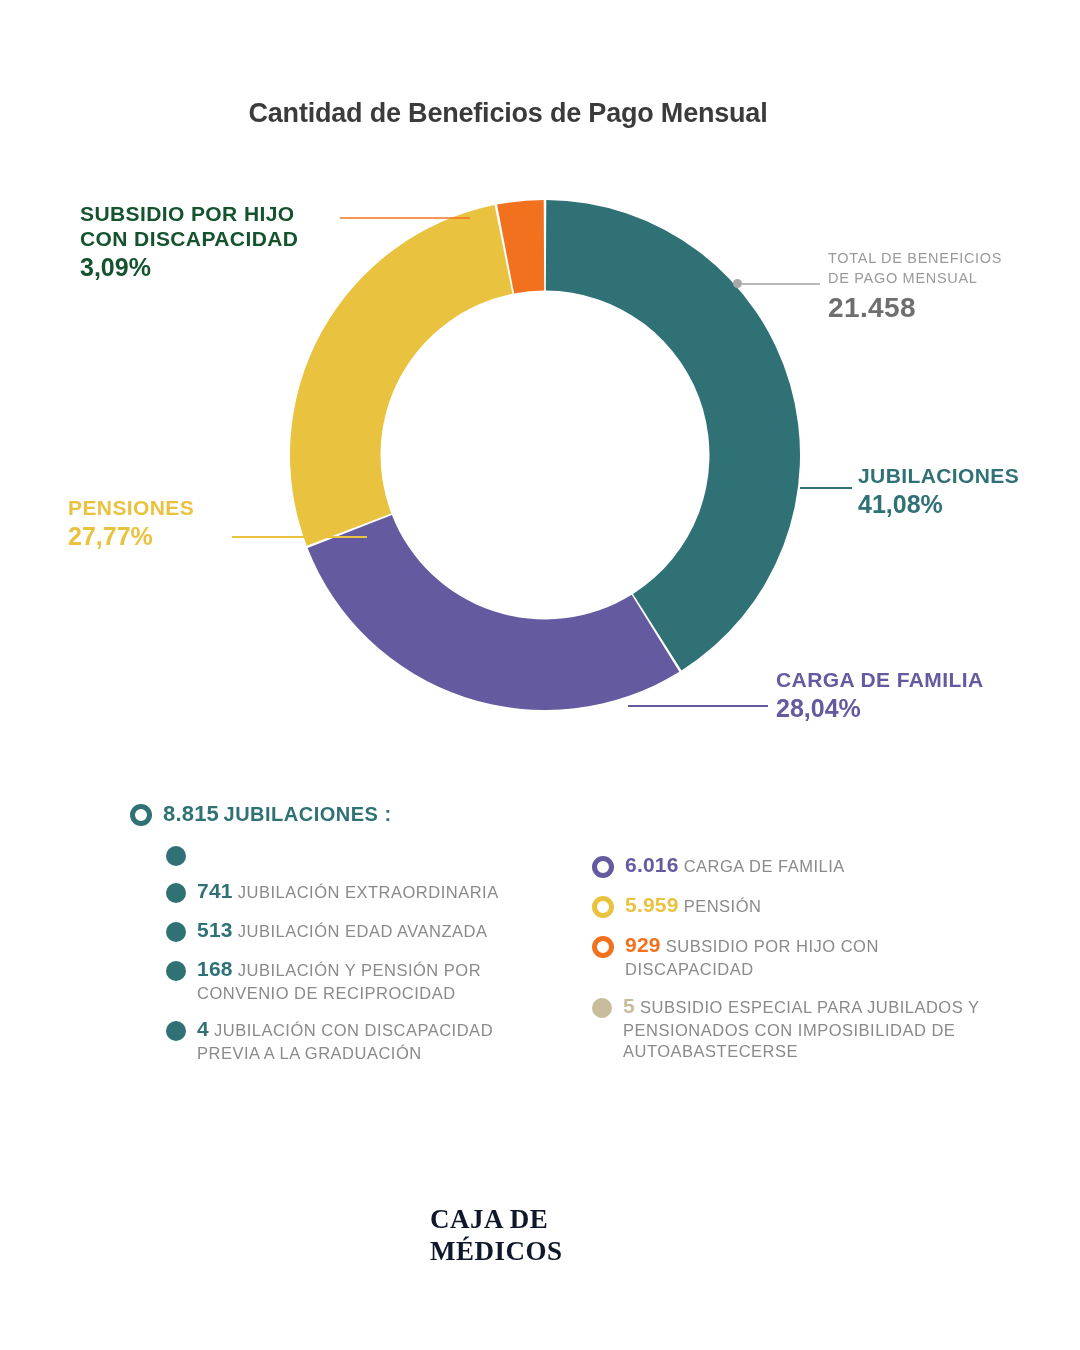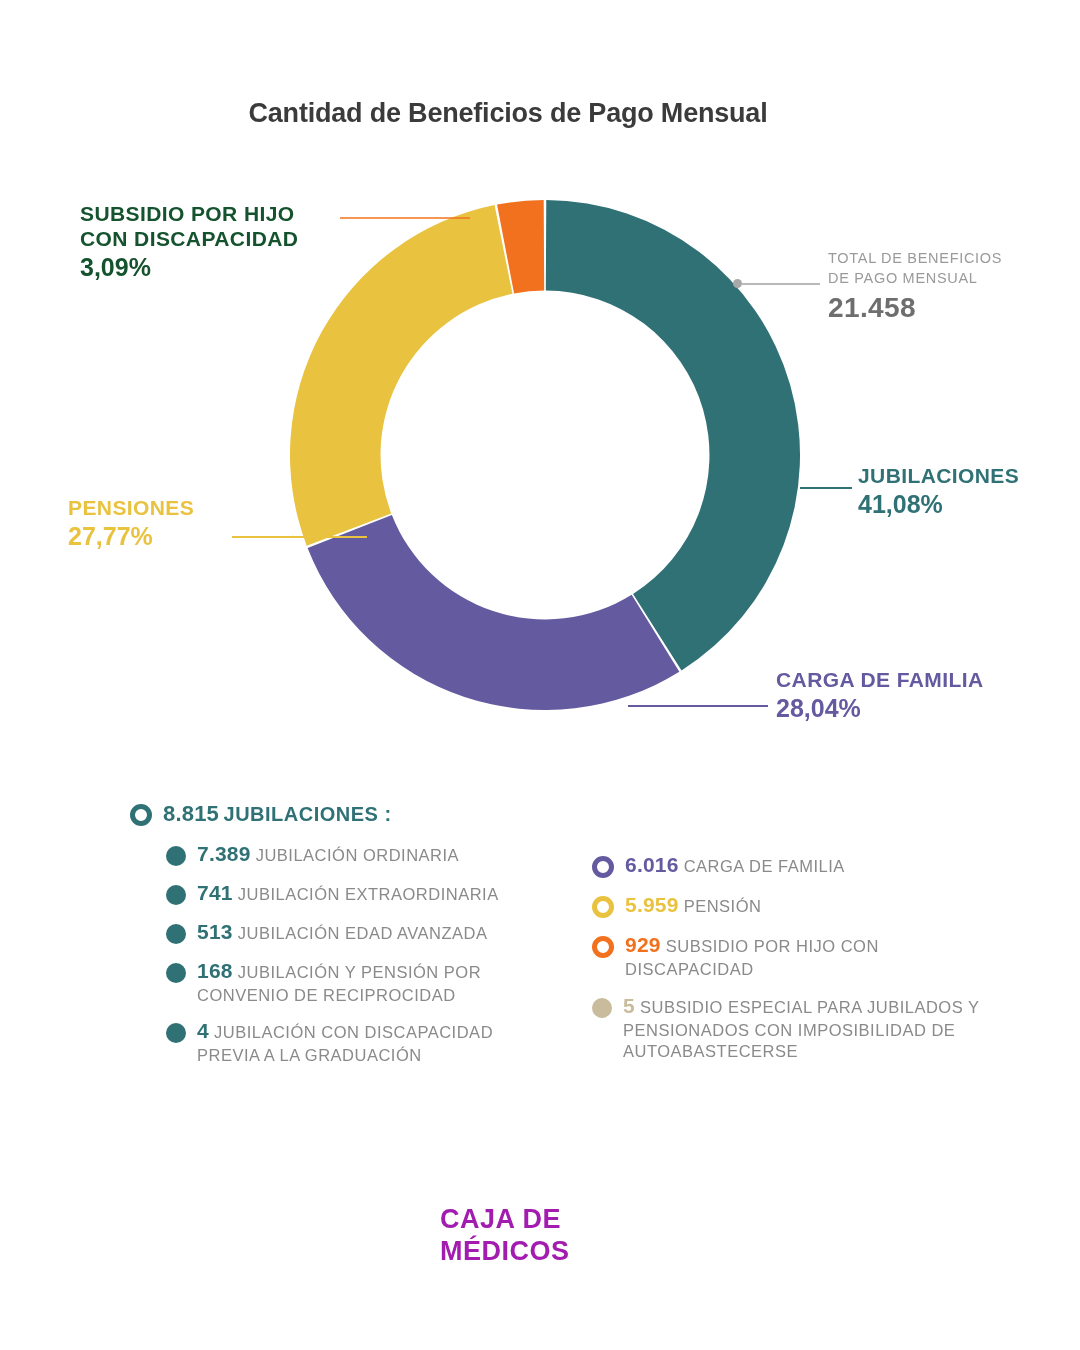--- a/index.html
+++ b/index.html
@@ -87,21 +87,21 @@
   .lg-head .lg-num{font-size:22px;}
 
   
   .logo{position:absolute;left:418px;top:1190px;width:250px;height:90px;display:flex;align-items:center;}
   .logo-mark{
     width:88px;height:88px;background:#231f20;color:#ffffff;
     display:flex;align-items:center;justify-content:center;
     font-family:"Liberation Serif", serif;font-weight:bold;font-size:31px;letter-spacing:0.5px;
   }
   .logo-text{
-    margin-left:22px;font-family:Liberation Sans, sans-serif;color:#a21caf;
+    margin-left:12px;font-family:Liberation Serif, serif;color:#0f172a;
     line-height:1.0;
   }
   .logo-text .l1,.logo-text .l2{font-weight:bold;white-space:nowrap;}
   .logo-text .l1{font-size:27px;letter-spacing:0.5px;}
   .logo-text .l2{font-size:27px;letter-spacing:0.5px;margin-top:5px;}
 </style>
 </head>
 <body>
 
 <div class="page">
@@ -156,21 +156,20 @@
   <div class="legend">
 
     <div class="legend-col col-left">
       <div class="lg-row lg-head">
         <span class="bullet ring"></span>
         <span class="lg-text"><span class="lg-num teal">8.815</span> <span class="lg-lbl teal">JUBILACIONES :</span></span>
       </div>
       <div id="left-items">
           <div class="lg-row sub">
             <span class="bullet dot"></span>
-            <span class="lg-text"><span class="lg-num teal">7.389</span><span class="lg-lbl"> JUBILACIÓN ORDINARIA</span></span>
           </div>
           <div class="lg-row sub">
             <span class="bullet dot"></span>
             <span class="lg-text"><span class="lg-num teal">741</span><span class="lg-lbl"> JUBILACIÓN EXTRAORDINARIA</span></span>
           </div>
           <div class="lg-row sub">
             <span class="bullet dot"></span>
             <span class="lg-text"><span class="lg-num teal">513</span><span class="lg-lbl"> JUBILACIÓN EDAD AVANZADA</span></span>
           </div>
           <div class="lg-row sub">

